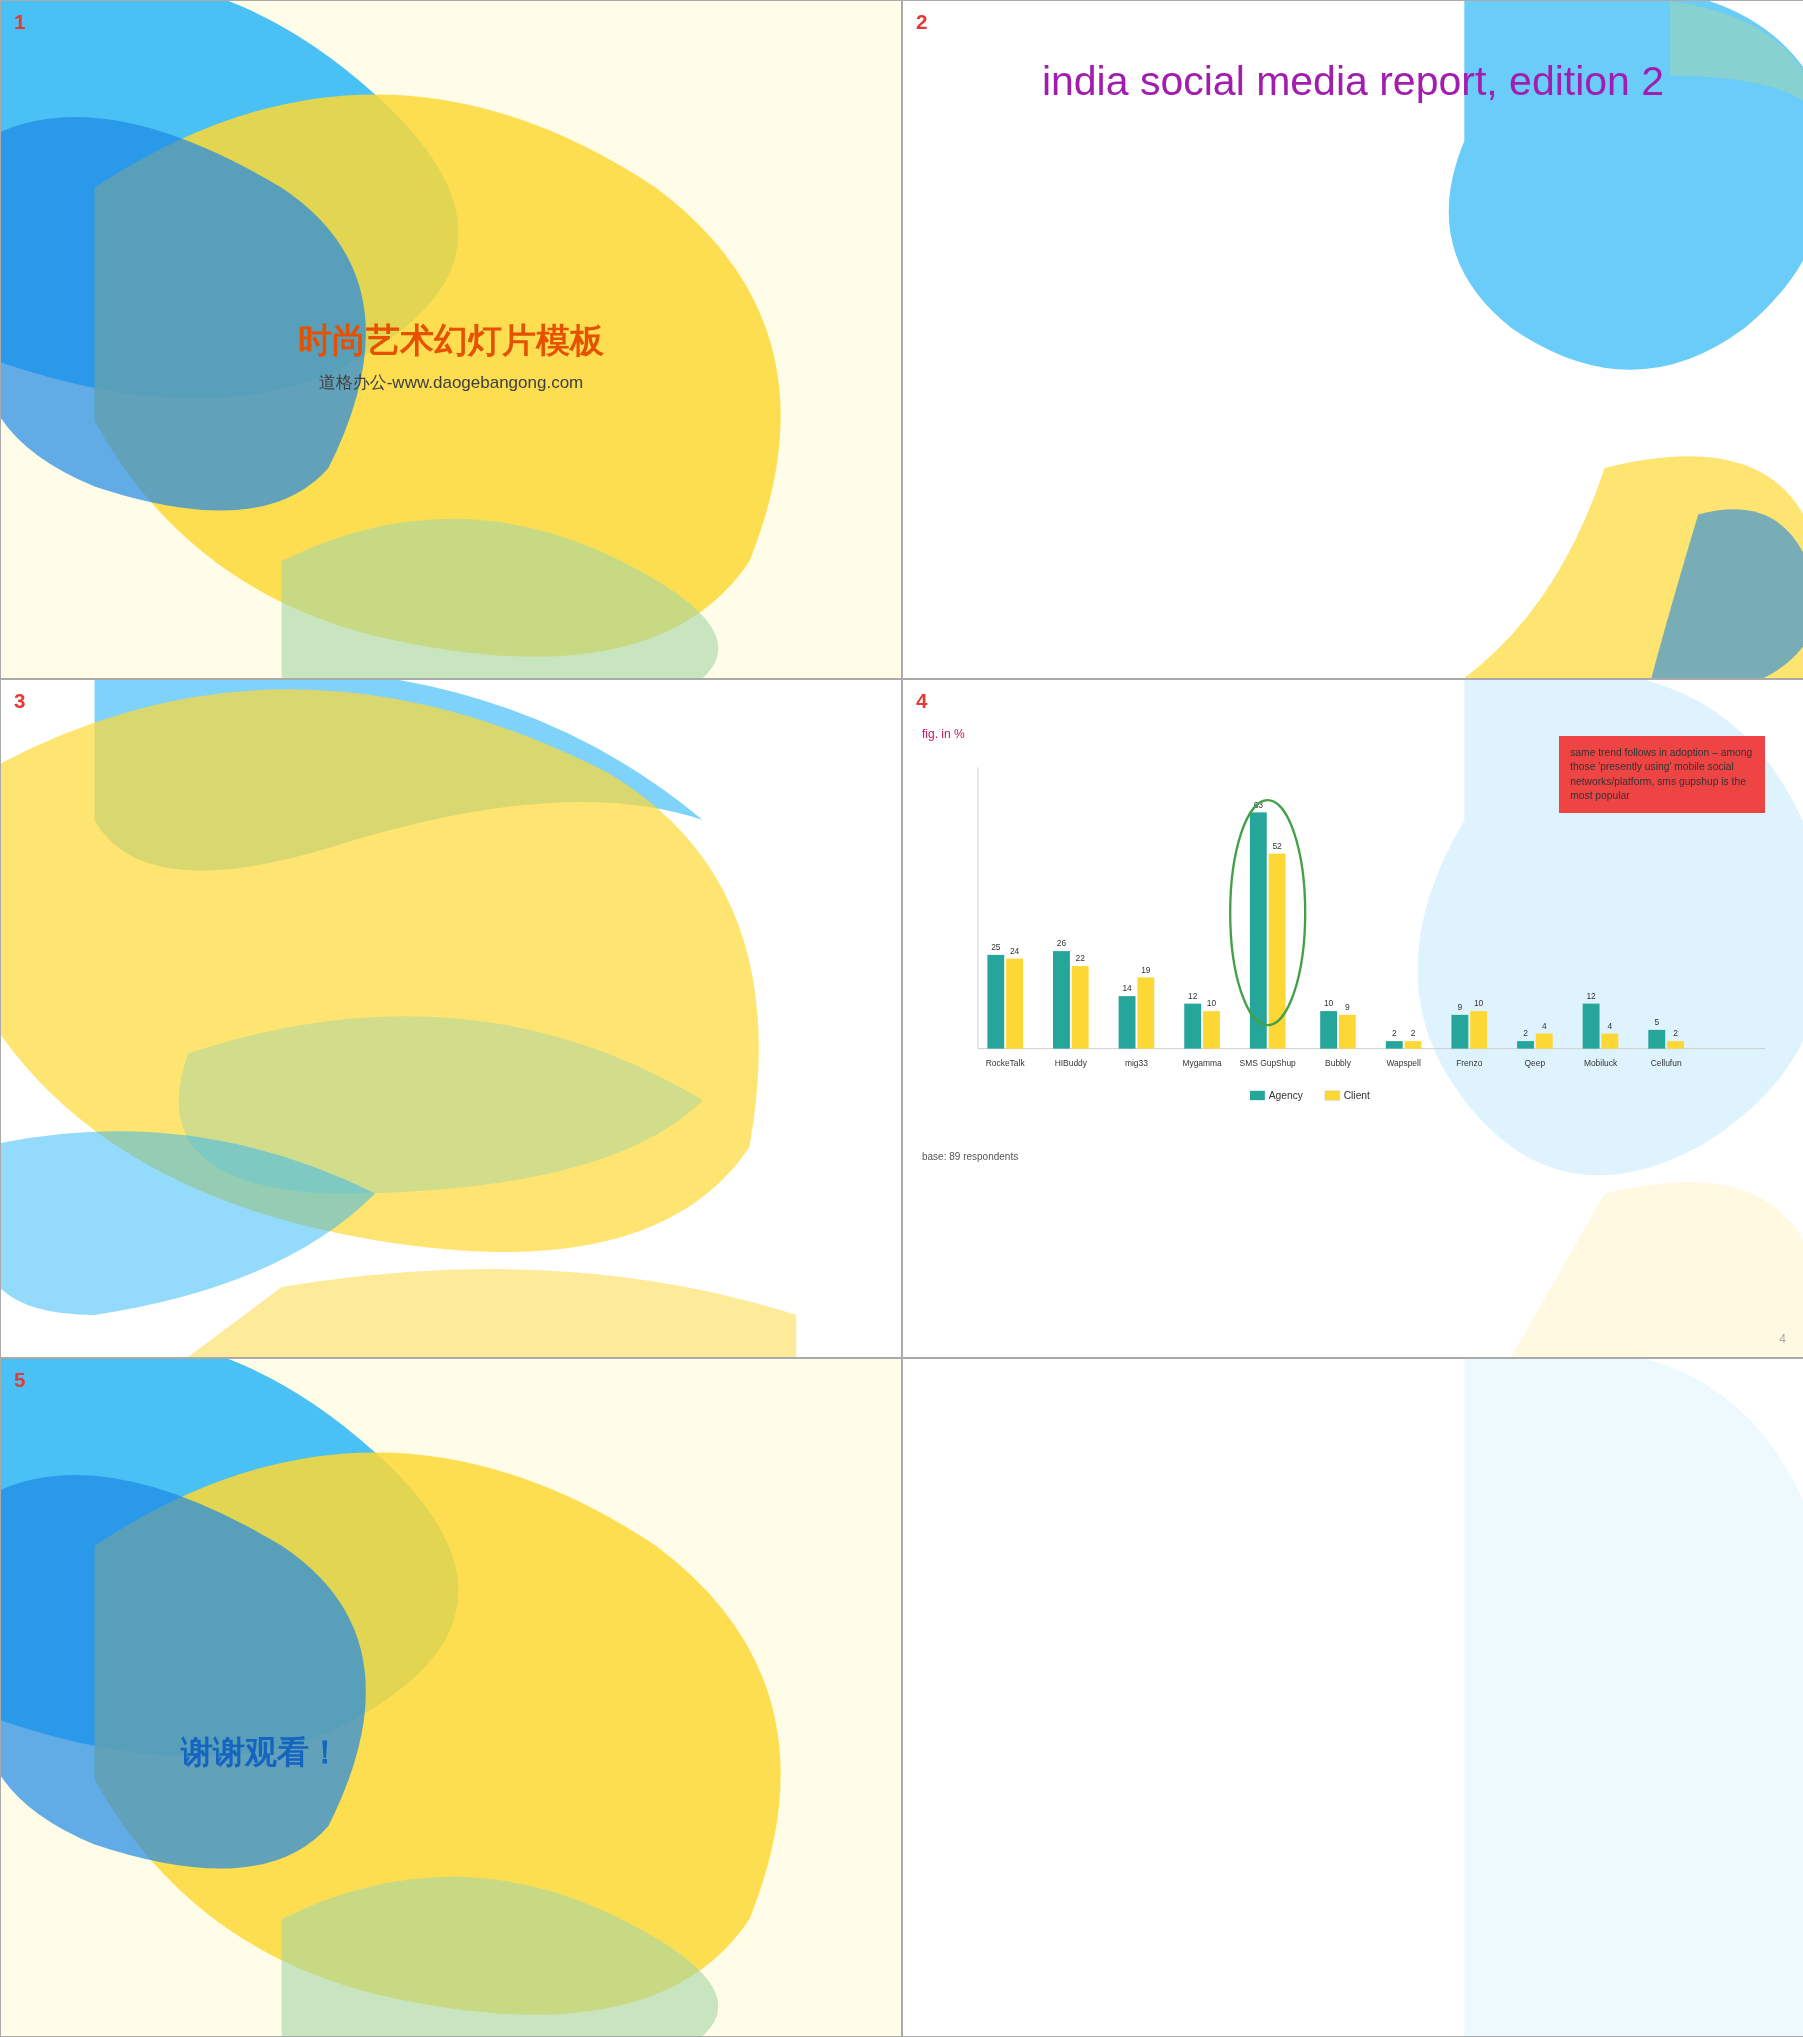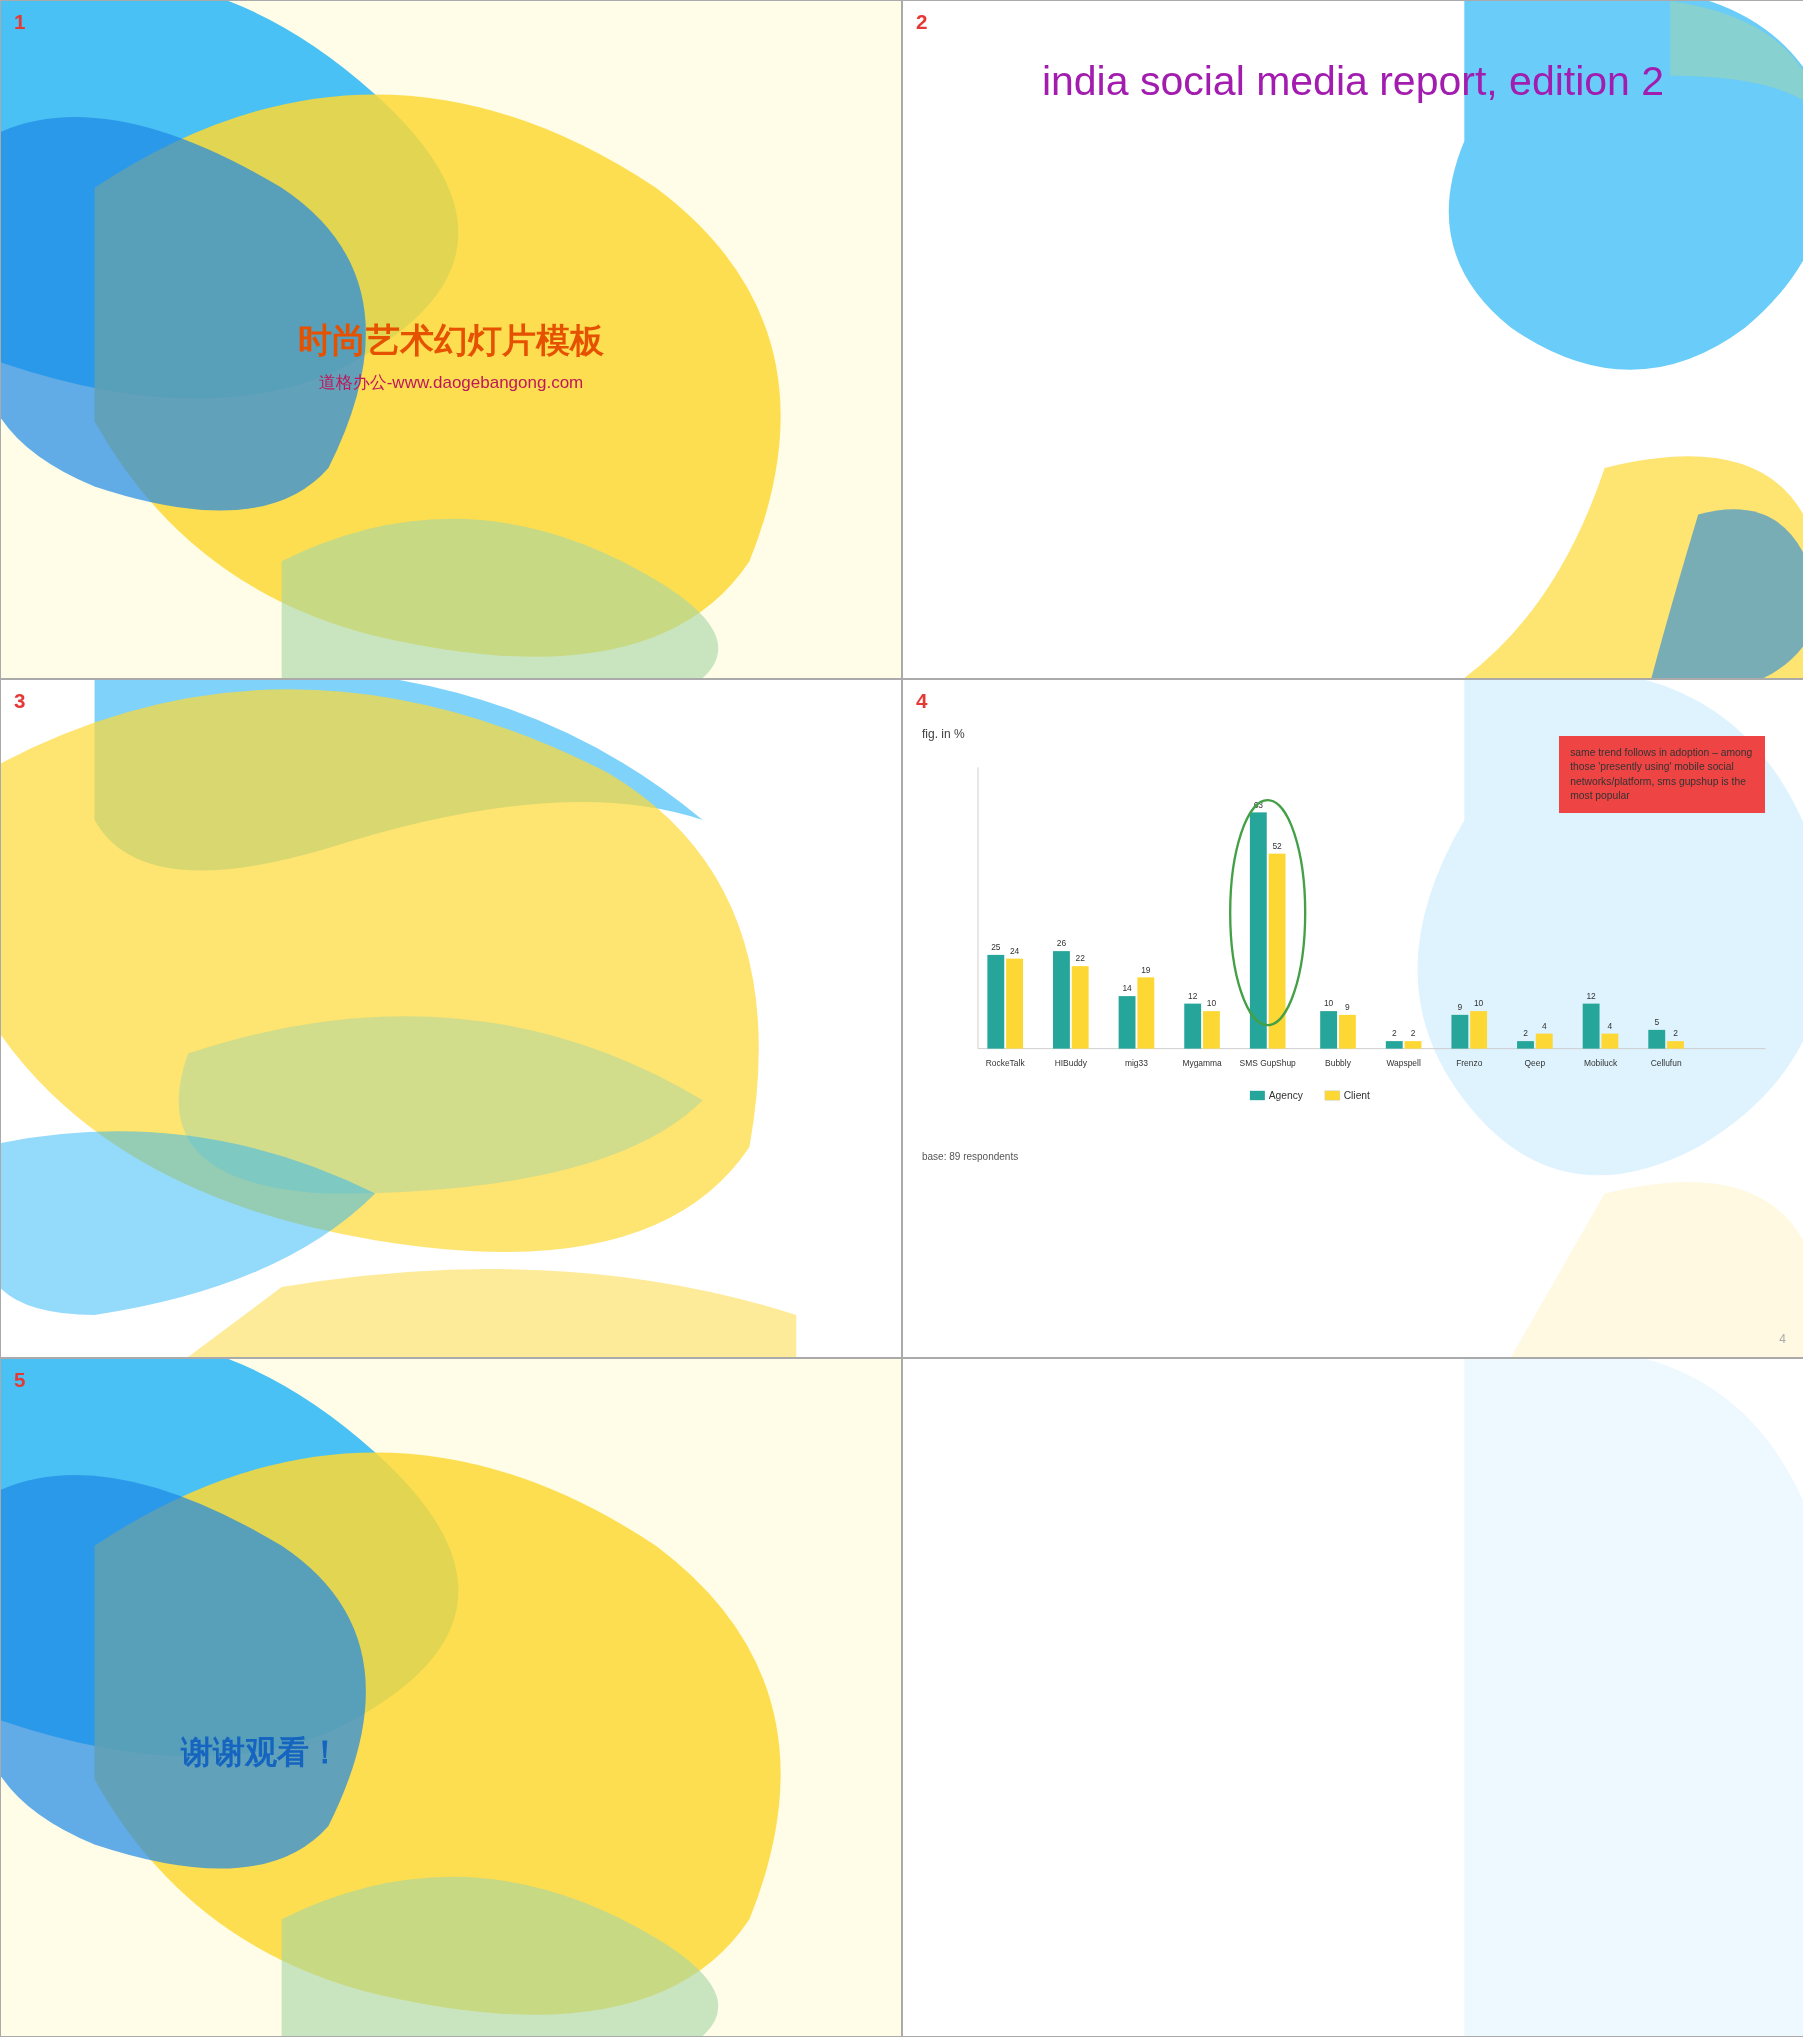--- a/index.html
+++ b/index.html
@@ -46,21 +46,21 @@
       z-index: 10;
     }
     .slide1-title .main-title {
       font-size: 34px;
       font-weight: bold;
       color: #e65100;
       margin-top: 33px;
     }
     .slide1-title .sub-title {
       font-size: 17px;
-      color: #be185d;
+      color: #404040;
       margin-top: 7.5px;
     }
 
     
     #slide2 {
       background: #fff;
     }
     .slide2-title {
       position: absolute;
       top: 56px;
@@ -86,21 +86,21 @@
     }
     .chart-area {
       position: relative;
       z-index: 5;
       width: 100%;
       height: 562px;
       margin-top: 19px;
     }
     .chart-fig-label {
       font-size: 12px;
-      color: #404040;
+      color: #be185d;
       margin-bottom: 7.5px;
     }
     .callout-box {
       position: absolute;
       top: 9.4px;
       right: 19px;
       width: 206px;
       background: #ef4444;
       padding: 9.4px 11.2px;
       font-size: 10.3px;

